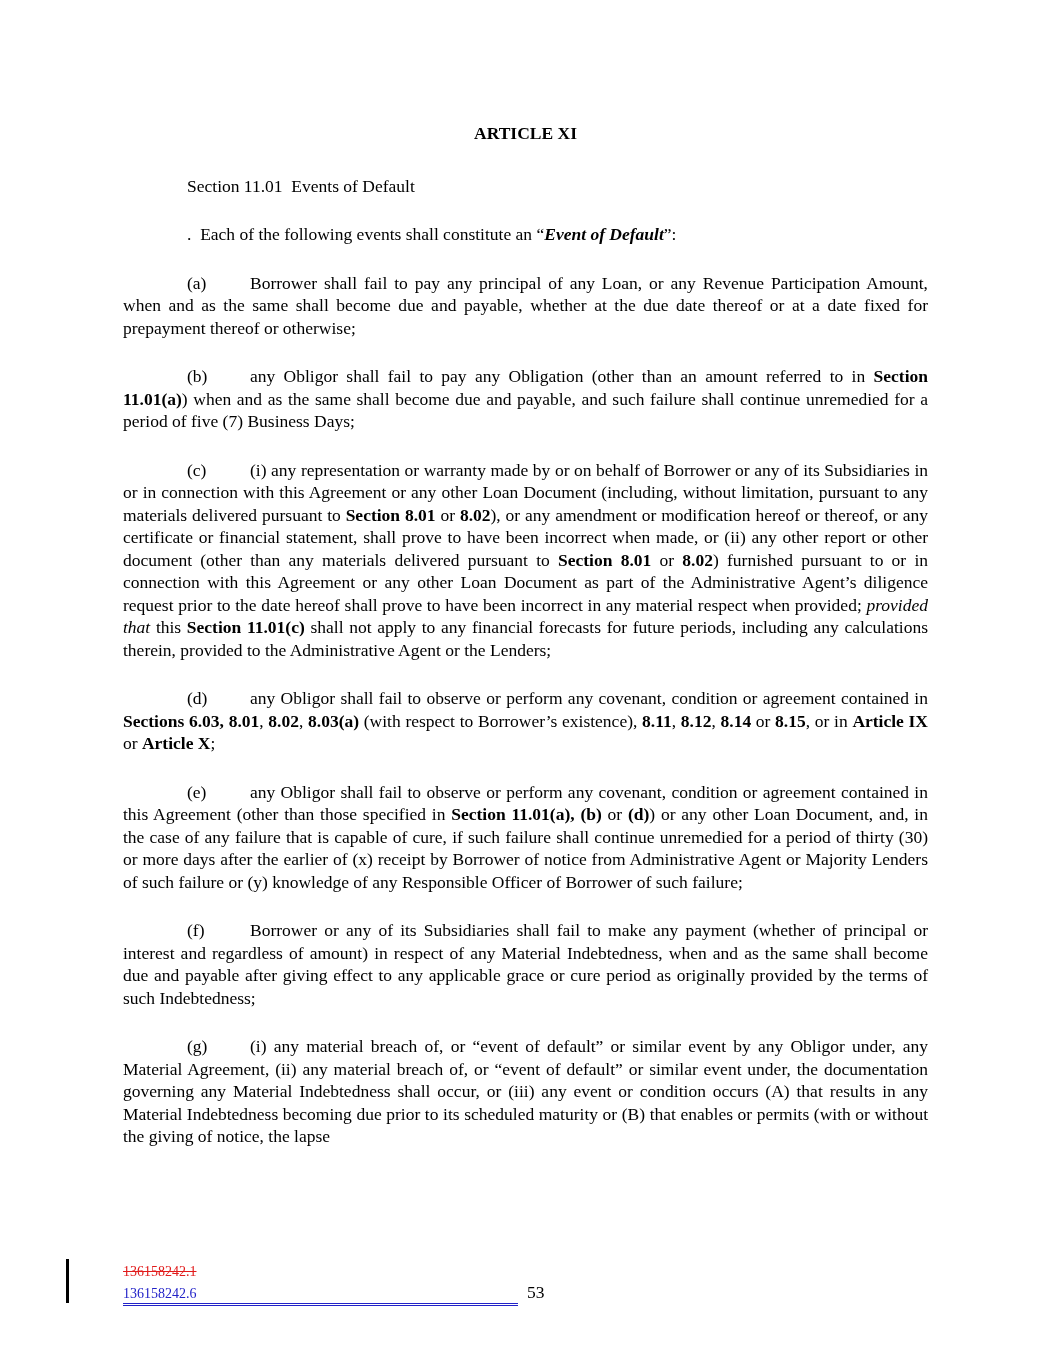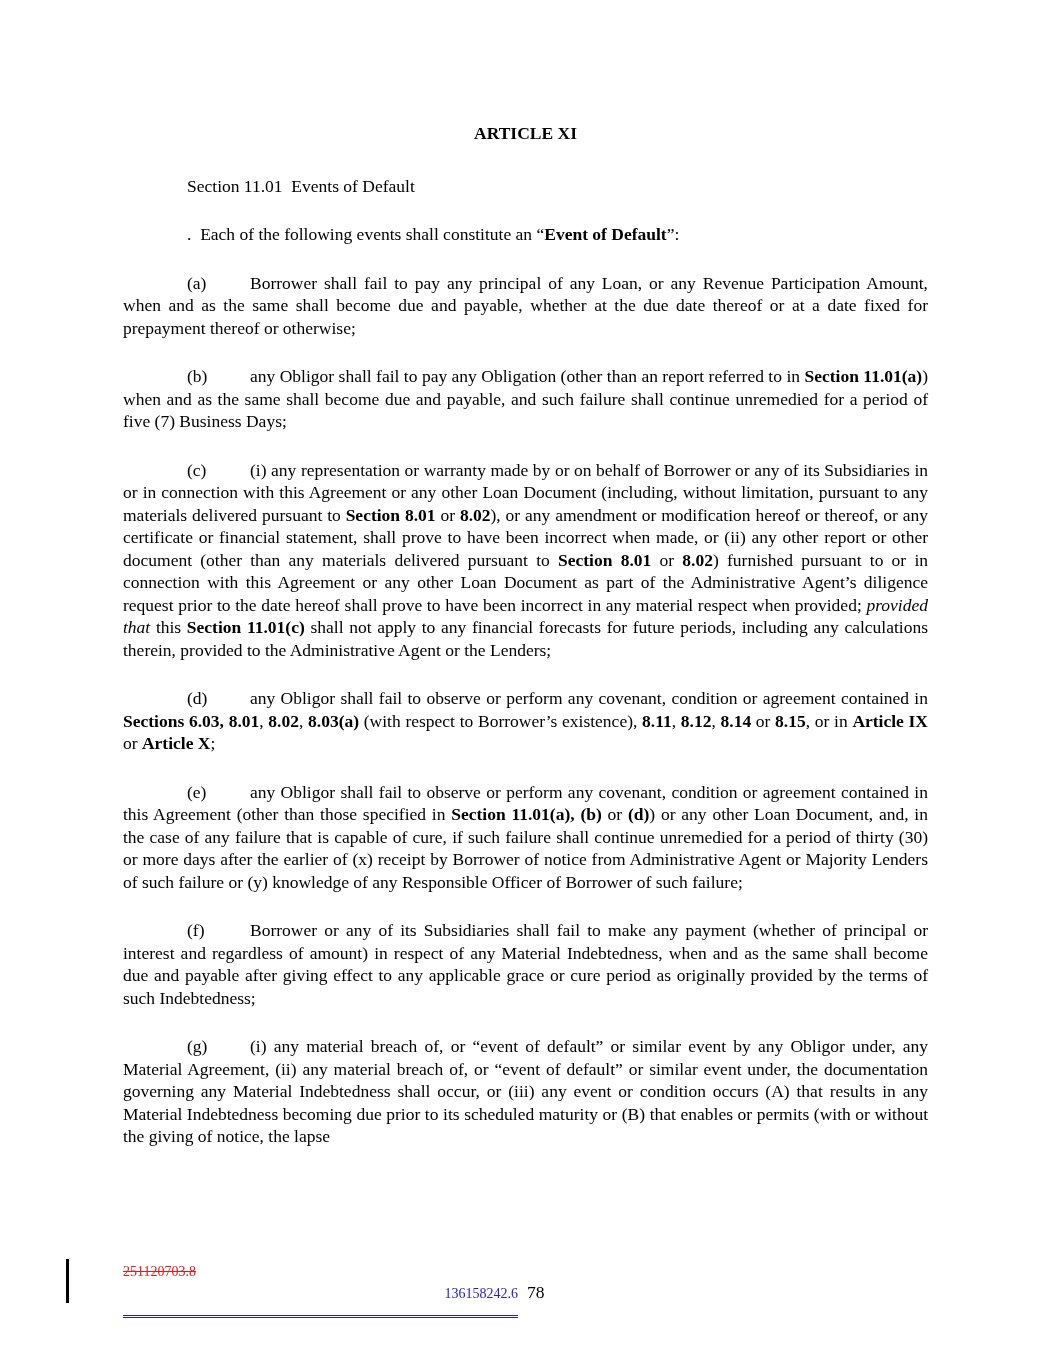--- a/index.html
+++ b/index.html
@@ -35,21 +35,21 @@
     text-align: justify;
     text-indent: 64px;
   }
   .para-label {
     display: inline-block;
     width: 63px;
     text-indent: 0;
   }
   .seg-b  { font-weight: bold; }
   .seg-i  { font-style: italic; }
-  .seg-bi { font-weight: bold; }
+  .seg-bi { font-weight: bold; font-style: italic; }
   .change-bar {
     position: absolute;
     left: 66px;
     top: 1259px;
     width: 2.5px;
     height: 44px;
     background: #000000;
   }
   .footer {
     position: absolute;
@@ -63,22 +63,21 @@
     text-decoration: line-through;
   }
   .footer-line2 {
     margin-top: 4px;
     white-space: nowrap;
   }
   .underline-group {
     display: inline-block;
     width: 395px;
     border-bottom: 3px double var(--inserted-color, #2222c8);
-    padding-bottom: 13px;
-    text-align: right;
+    padding-bottom: 1px;
   }
   .doc-new {
     color: var(--inserted-color, #2222c8);
   }
   .page-number {
     font-size: 17.5px;
     color: #000000;
     margin-left: 9px;
   }
 </style>
@@ -90,31 +89,31 @@
   <div class="content">
     <div class="article-heading">
       <div>ARTICLE XI</div>
     </div>
 
     <div class="section-heading">Section 11.01&nbsp; Events of Default</div>
 
     <div>
         <div class="para"><span>.&nbsp; Each of the following events shall constitute an “</span><span class="seg-bi">Event of Default</span><span>”:</span></div>
         <div class="para"><span class="para-label">(a)</span><span>Borrower shall fail to pay any principal of any Loan, or any Revenue Participation Amount, when and as the same shall become due and payable, whether at the due date thereof or at a date fixed for prepayment thereof or otherwise;</span></div>
-        <div class="para"><span class="para-label">(b)</span><span>any Obligor shall fail to pay any Obligation (other than an report referred to in </span><span class="seg-b">Section 11.01(a)</span><span>) when and as the same shall become due and payable, and such failure shall continue unremedied for a period of five (7) Business Days;</span></div>
+        <div class="para"><span class="para-label">(b)</span><span>any Obligor shall fail to pay any Obligation (other than an amount referred to in </span><span class="seg-b">Section 11.01(a)</span><span>) when and as the same shall become due and payable, and such failure shall continue unremedied for a period of five (7) Business Days;</span></div>
         <div class="para"><span class="para-label">(c)</span><span>(i) any representation or warranty made by or on behalf of Borrower or any of its Subsidiaries in or in connection with this Agreement or any other Loan Document (including, without limitation, pursuant to any materials delivered pursuant to </span><span class="seg-b">Section 8.01</span><span> or </span><span class="seg-b">8.02</span><span>), or any amendment or modification hereof or thereof, or any certificate or financial statement, shall prove to have been incorrect when made, or (ii) any other report or other document (other than any materials delivered pursuant to </span><span class="seg-b">Section 8.01</span><span> or </span><span class="seg-b">8.02</span><span>) furnished pursuant to or in connection with this Agreement or any other Loan Document as part of the Administrative Agent’s diligence request prior to the date hereof shall prove to have been incorrect in any material respect when provided; </span><span class="seg-i">provided that</span><span> this </span><span class="seg-b">Section 11.01(c)</span><span> shall not apply to any financial forecasts for future periods, including any calculations therein, provided to the Administrative Agent or the Lenders;</span></div>
         <div class="para"><span class="para-label">(d)</span><span>any Obligor shall fail to observe or perform any covenant, condition or agreement contained in </span><span class="seg-b">Sections 6.03, 8.01</span><span>, </span><span class="seg-b">8.02</span><span>, </span><span class="seg-b">8.03(a)</span><span> (with respect to Borrower’s existence), </span><span class="seg-b">8.11</span><span>, </span><span class="seg-b">8.12</span><span>, </span><span class="seg-b">8.14</span><span> or </span><span class="seg-b">8.15</span><span>, or in </span><span class="seg-b">Article IX</span><span> or </span><span class="seg-b">Article X</span><span>;</span></div>
         <div class="para"><span class="para-label">(e)</span><span>any Obligor shall fail to observe or perform any covenant, condition or agreement contained in this Agreement (other than those specified in </span><span class="seg-b">Section 11.01(a), (b)</span><span> or </span><span class="seg-b">(d)</span><span>) or any other Loan Document, and, in the case of any failure that is capable of cure, if such failure shall continue unremedied for a period of thirty (30) or more days after the earlier of (x) receipt by Borrower of notice from Administrative Agent or Majority Lenders of such failure or (y) knowledge of any Responsible Officer of Borrower of such failure;</span></div>
         <div class="para"><span class="para-label">(f)</span><span>Borrower or any of its Subsidiaries shall fail to make any payment (whether of principal or interest and regardless of amount) in respect of any Material Indebtedness, when and as the same shall become due and payable after giving effect to any applicable grace or cure period as originally provided by the terms of such Indebtedness;</span></div>
         <div class="para"><span class="para-label">(g)</span><span>(i) any material breach of, or “event of default” or similar event by any Obligor under, any Material Agreement, (ii) any material breach of, or “event of default” or similar event under, the documentation governing any Material Indebtedness shall occur, or (iii) any event or condition occurs (A) that results in any Material Indebtedness becoming due prior to its scheduled maturity or (B) that enables or permits (with or without the giving of notice, the lapse</span></div>
       </div>
   </div>
 
   <div class="change-bar"></div>
 
   <div class="footer">
-    <div class="doc-old">251120703.8</div>
+    <div class="doc-old">136158242.1</div>
     <div class="footer-line2">
-      <span class="underline-group"><span class="doc-new">136158242.6</span></span><span class="page-number">78</span>
+      <span class="underline-group"><span class="doc-new">136158242.6</span></span><span class="page-number">53</span>
     </div>
   </div>
 
 </div>
 
 </body></html>

